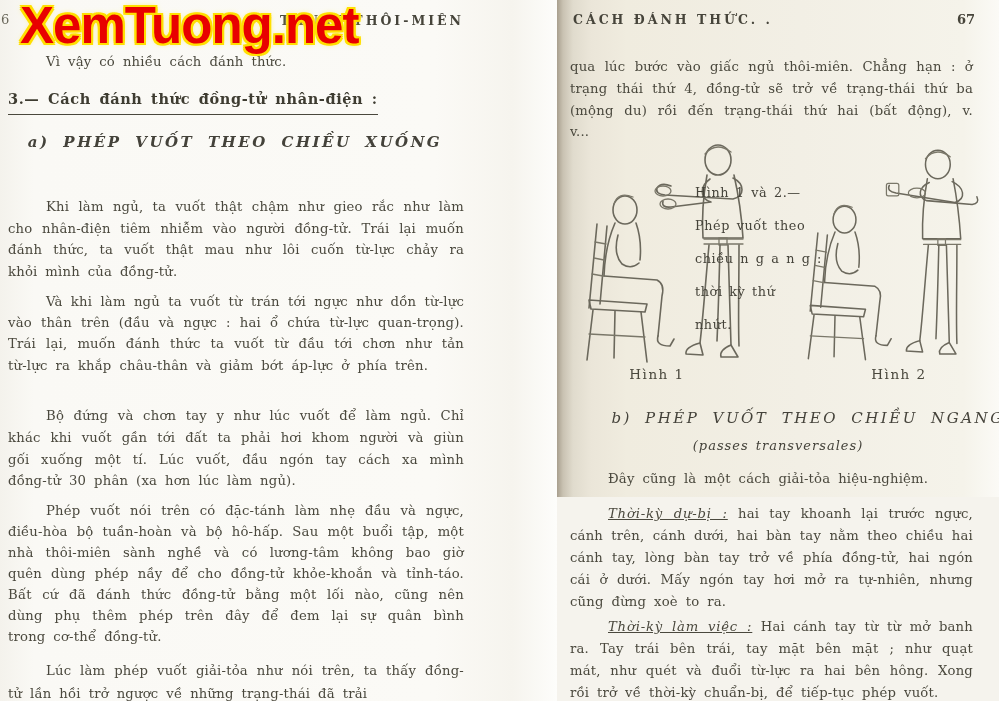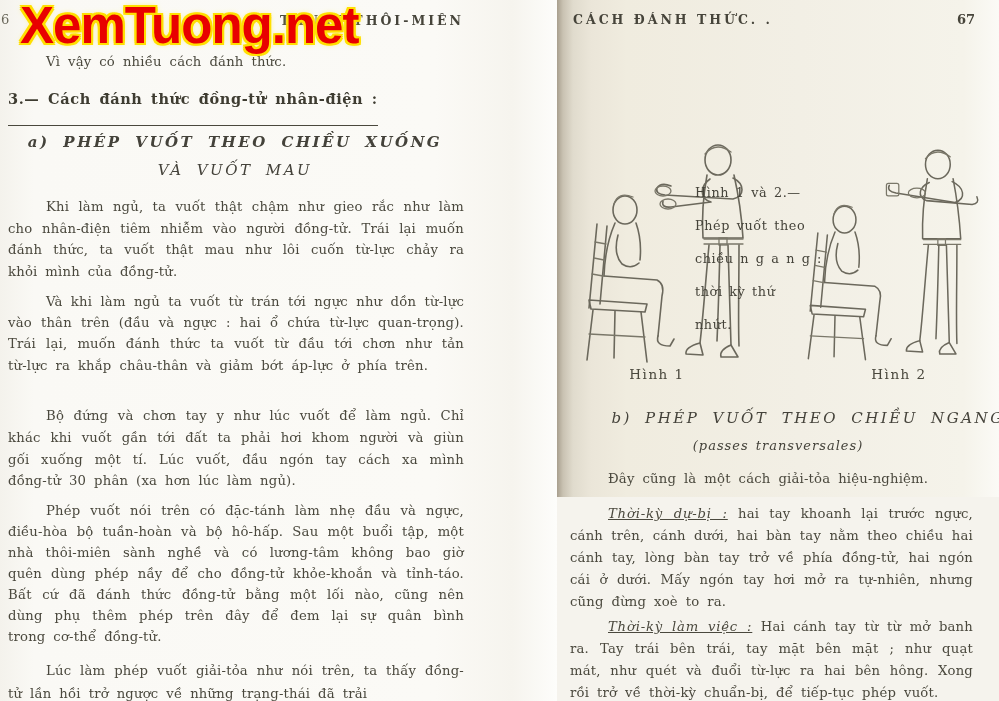--- a/index.html
+++ b/index.html
@@ -47,21 +47,21 @@
   .body-par{
     position:absolute;font-size:13.2px;color:#4a483d;text-align:justify;
     word-spacing:3.5px;letter-spacing:.2px;
   }
   .indent{text-indent:38px;}
   .lead-italic{font-style:italic;letter-spacing:.8px;text-decoration:underline;}
   .sec-heading{
     position:absolute;font-size:14.5px;font-weight:bold;color:#3e3c31;
     letter-spacing:.6px;word-spacing:3px;white-space:nowrap;
   }
-  .sec-heading .u{border-bottom:1.6px solid #4a483d;padding-bottom:18px;}
+  .sec-heading .u{border-bottom:1.6px solid #4a483d;padding-bottom:7px;}
   .sub-heading{
     position:absolute;font-style:italic;font-size:15px;color:#44423a;
     letter-spacing:2.5px;word-spacing:6px;text-align:center;white-space:nowrap;
   }
   .sub-heading.small{font-size:13px;letter-spacing:1px;word-spacing:2px;}
 
   
   .fig-svg{position:absolute;}
   .fig-caption{
     position:absolute;font-size:12.8px;color:#45433a;line-height:33px;
@@ -85,37 +85,37 @@
 
     <div class="running-head" style="left:280px;top:13px;">THUẬT THÔI-MIÊN</div>
 
     <div class="body-par indent" style="left:8px;top:54px;width:350px;text-align:left;">Vì vậy có nhiều cách đánh thức.</div>
 
     <div class="sec-heading" style="left:8px;top:90px;">
       <span class="u">3.— Cách đánh thức đồng-tử nhân-điện :</span>
     </div>
 
     <div class="sub-heading" style="left:0;top:133px;width:470px;font-weight:bold;">a) PHÉP VUỐT THEO CHIỀU XUỐNG</div>
-    <div class="sub-heading" style="left:0;top:161px;width:470px;">VÀ VUỐT MAU</div>
 
     <div class="body-par indent" style="left:8px;top:291px;width:456px;line-height:21.2px;">Và khi làm ngủ ta vuốt từ trán tới ngực như dồn từ-lực vào thân trên (đầu và ngực : hai ổ chứa từ-lực quan-trọng). Trái lại, muốn đánh thức ta vuốt từ đầu tới chơn như tản từ-lực ra khắp châu-thân và giảm bớt áp-lực ở phía trên.</div>
 
     <div class="body-par indent" style="left:8px;top:196px;width:456px;line-height:21.5px;">Khi làm ngủ, ta vuốt thật chậm như gieo rắc như làm cho nhân-điện tiêm nhiễm vào người đồng-tử. Trái lại muốn đánh thức, ta vuốt thật mau như lôi cuốn từ-lực chảy ra khỏi mình của đồng-tử.</div>
 
     <div class="body-par indent" style="left:8px;top:405px;width:456px;line-height:21.8px;">Bộ đứng và chơn tay y như lúc vuốt để làm ngủ. Chỉ khác khi vuốt gần tới đất ta phải hơi khom người và giùn gối xuống một tí. Lúc vuốt, đầu ngón tay cách xa mình đồng-tử 30 phân (xa hơn lúc làm ngủ).</div>
 
     <div class="body-par indent" style="left:8px;top:500px;width:456px;line-height:21px;">Phép vuốt nói trên có đặc-tánh làm nhẹ đầu và ngực, điều-hòa bộ tuần-hoàn và bộ hô-hấp. Sau một buổi tập, một nhà thôi-miên sành nghề và có lương-tâm không bao giờ quên dùng phép nầy để cho đồng-tử khỏe-khoắn và tỉnh-táo. Bất cứ đã đánh thức đồng-tử bằng một lối nào, cũng nên dùng phụ thêm phép trên đây để đem lại sự quân bình trong cơ-thể đồng-tử.</div>
 
     <div class="body-par indent" style="left:8px;top:659px;width:456px;line-height:23px;">Lúc làm phép vuốt giải-tỏa như nói trên, ta thấy đồng-tử lần hồi trở ngược về những trạng-thái đã trải</div>
   </div>
 
   <div class="page-right">
     <div class="running-head" style="left:16px;top:12px;">CÁCH ĐÁNH THỨC. .</div>
     <div class="pagenum" style="right:24px;top:12px;margin-left:36px;">67</div>
 
+    <div class="body-par" style="left:13px;top:56px;width:403px;line-height:21.8px;">qua lúc bước vào giấc ngủ thôi-miên. Chẳng hạn : ở trạng thái thứ 4, đồng-tử sẽ trở về trạng-thái thứ ba (mộng du) rồi đến trạng-thái thứ hai (bất động), v. v...</div>
 
     <svg class="fig-svg" style="left:16px;top:138px;" width="210" height="230" viewBox="0 0 210 230">
 
       <ellipse class="ln" cx="145" cy="22" rx="13" ry="15"></ellipse>
       <path class="ln2" d="M132,16 Q143,3 158,14"></path>
       <path class="ln" d="M134,37 Q128,70 130,100 L170,100 Q168,68 161,37"></path>
       <path class="ln" d="M160,40 C172,46 172,58 160,61 L92,57 Q82,56 84,50 Q88,44 98,48"></path>
       <path class="ln" d="M137,41 C127,48 126,60 138,64 L98,69 Q88,70 90,63"></path>
       <ellipse class="ln2" cx="90" cy="53" rx="8" ry="5"></ellipse>
       <ellipse class="ln2" cx="95" cy="66" rx="8" ry="5"></ellipse>

